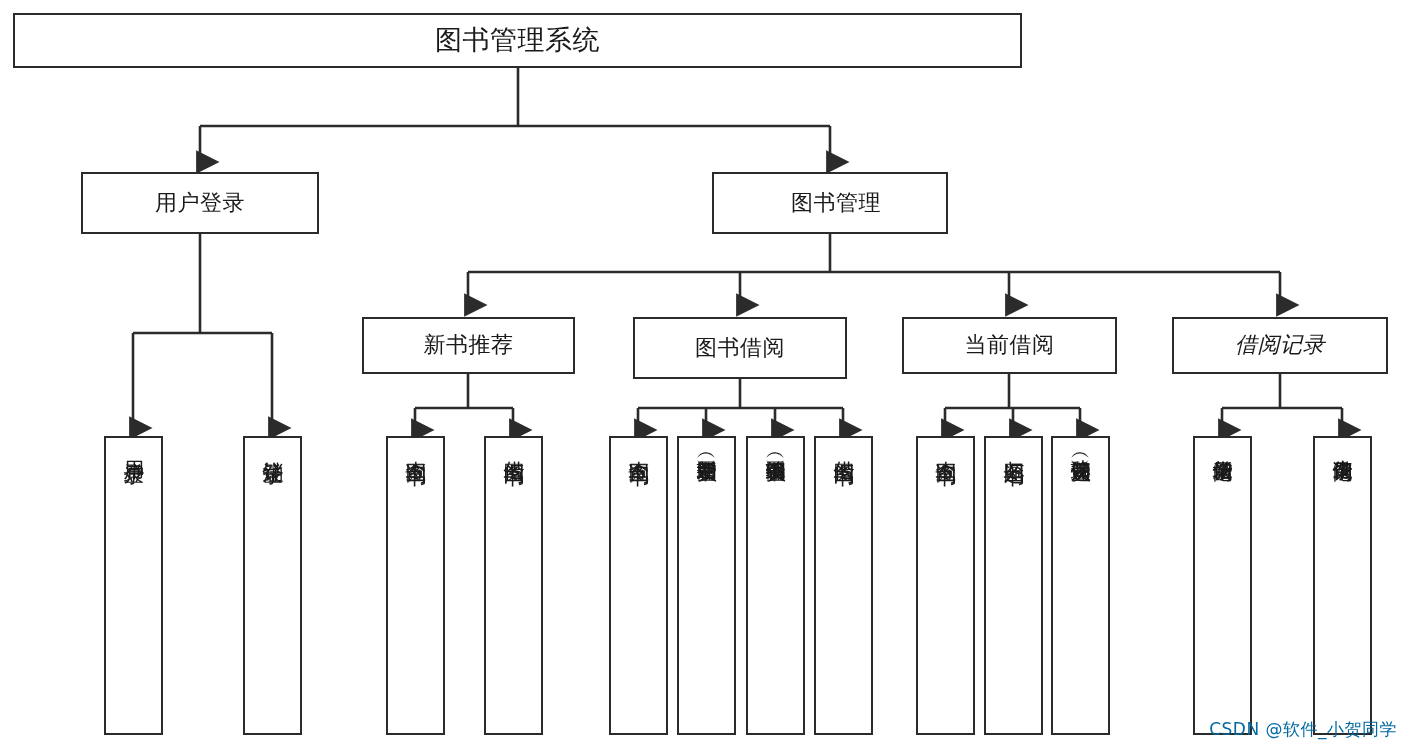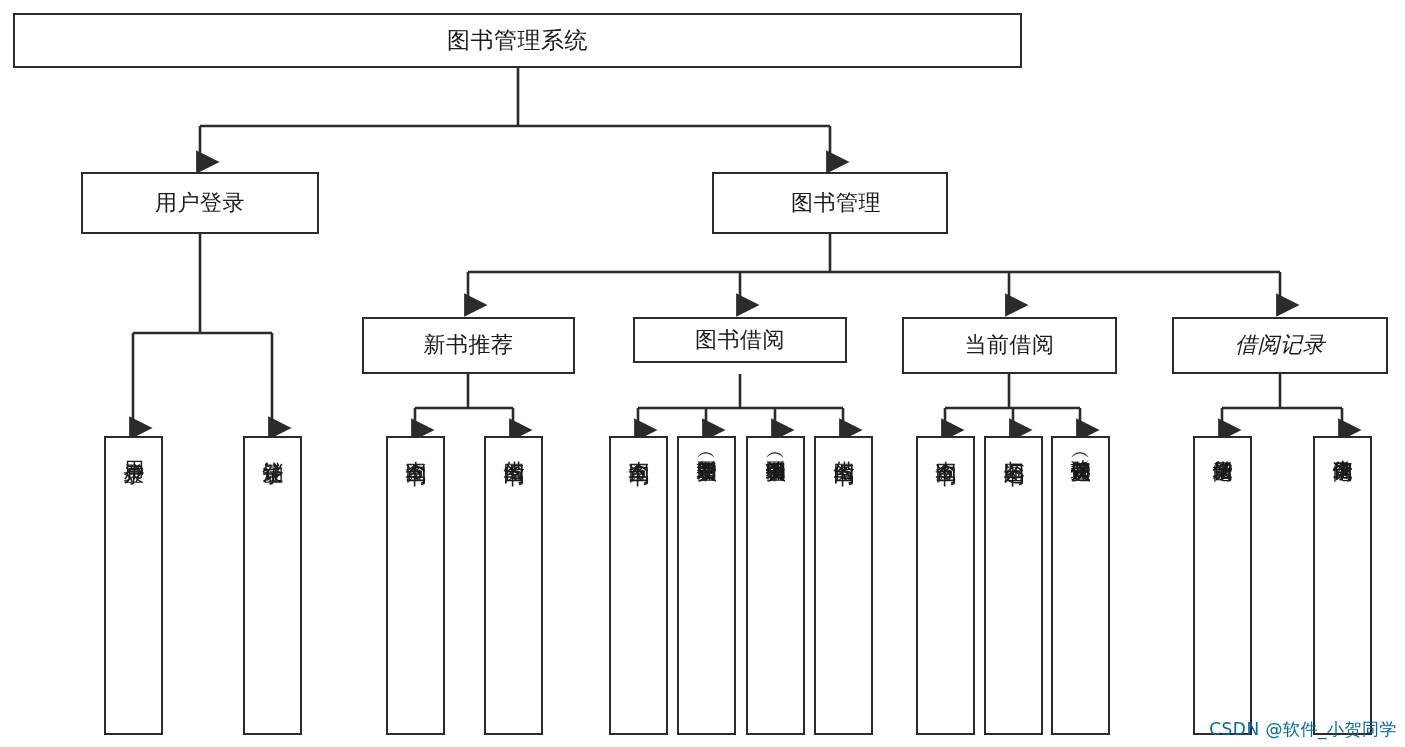--- a/index.html
+++ b/index.html
@@ -35,21 +35,21 @@
     align-items: center;
     justify-content: center;
     color: #1a1a1a;
   }
   .node.horiz {
     font-size: 22px;
     letter-spacing: 0.5px;
     line-height: 1.2;
   }
   .node.title {
-    font-size: 23px;
+    font-size: 27px;
     text-align: right;
   }
   .node.leaf {
     align-items: flex-start;
     justify-content: center;
     padding-top: 6px;
   }
   .vtext {
     writing-mode: vertical-rl;
     text-orientation: upright;
@@ -137,21 +137,21 @@
   <div class="node horiz" style="left:81px; top:172px; width:238px; height:62px;">
     <span>用户登录</span>
   </div>
   <div class="node horiz" style="left:712px; top:172px; width:236px; height:62px;padding-left:12px;">
     <span>图书管理</span>
   </div>
 
   <div class="node horiz" style="left:362px; top:317px; width:213px; height:57px;">
     <span>新书推荐</span>
   </div>
-  <div class="node horiz" style="left:633px; top:317px; width:214px; height:46px;">
+  <div class="node horiz" style="left:633px; top:317px; width:214px; height:62px;">
     <span>图书借阅</span>
   </div>
   <div class="node horiz" style="left:902px; top:317px; width:215px; height:57px;">
     <span>当前借阅</span>
   </div>
   <div class="node horiz" style="left:1172px; top:317px; width:216px; height:57px;font-style:italic;">
     <span>借阅记录</span>
   </div>
 
   <div class="node leaf" style="left:104px; top:436px; width:59px; height:299px;">

